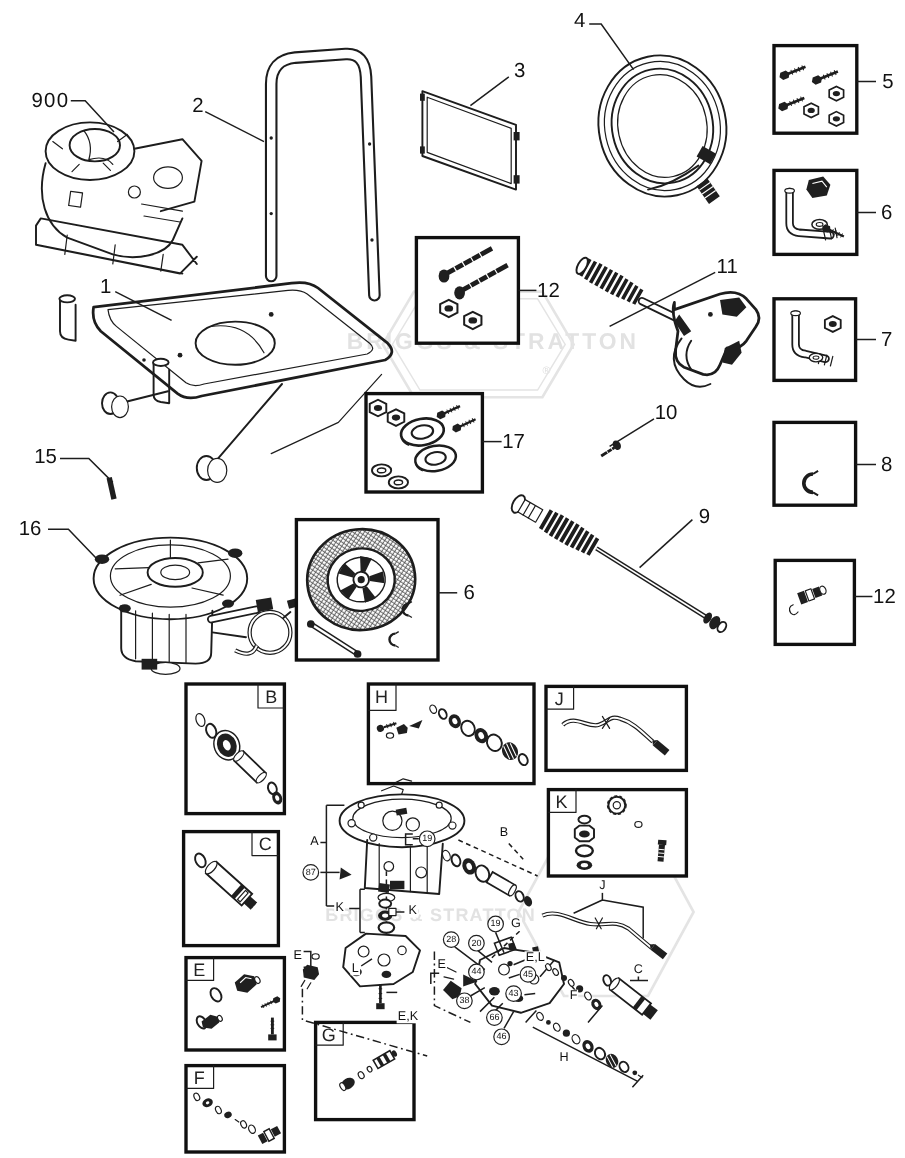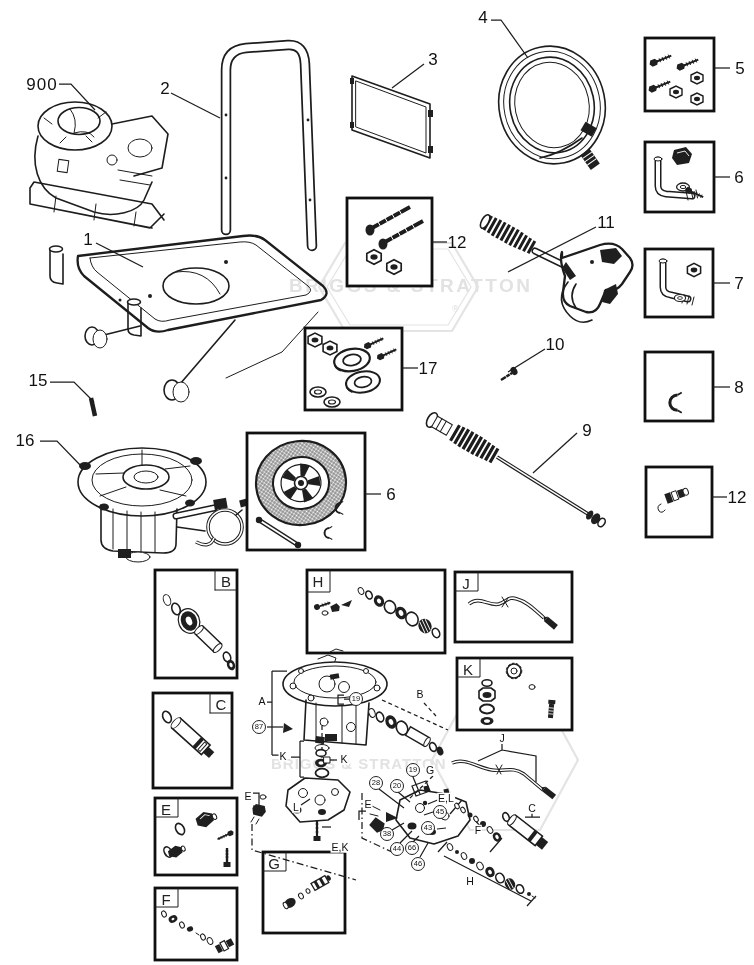--- a/index.html
+++ b/index.html
@@ -725,19 +725,19 @@
   <span class="co aref" style="left:478px;top:830px">F</span>
   <span class="co aref" style="left:470px;top:881px">H</span>
   <span class="co aref" style="left:502px;top:738px">J</span>
 
   <span class="co acirc" style="left:356px;top:699px">19</span>
   <span class="co acirc" style="left:259px;top:727px">87</span>
   <span class="co acirc" style="left:413px;top:770px">19</span>
   <span class="co acirc" style="left:376px;top:783px">28</span>
   <span class="co acirc" style="left:397px;top:786px">20</span>
   <span class="co acirc" style="left:387px;top:834px">38</span>
-  <span class="co acirc" style="left:397px;top:849px">44</span>
+  <span class="co acirc" style="left:397px;top:810px">44</span>
   <span class="co acirc" style="left:412px;top:848px">66</span>
   <span class="co acirc" style="left:418px;top:864px">46</span>
   <span class="co acirc" style="left:440px;top:812px">45</span>
   <span class="co acirc" style="left:428px;top:828px">43</span>
 
 </div>
 
 </body></html>

